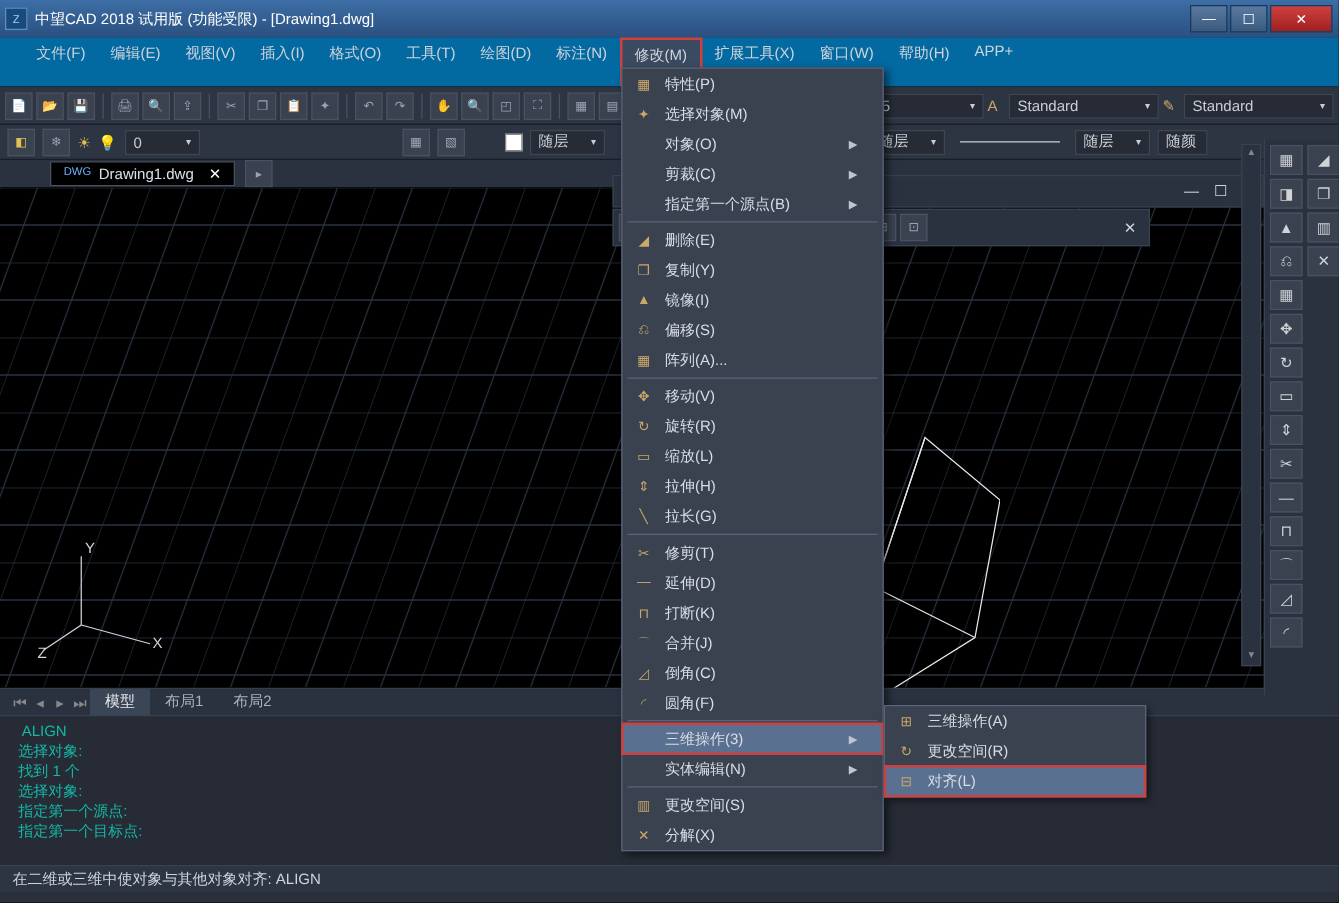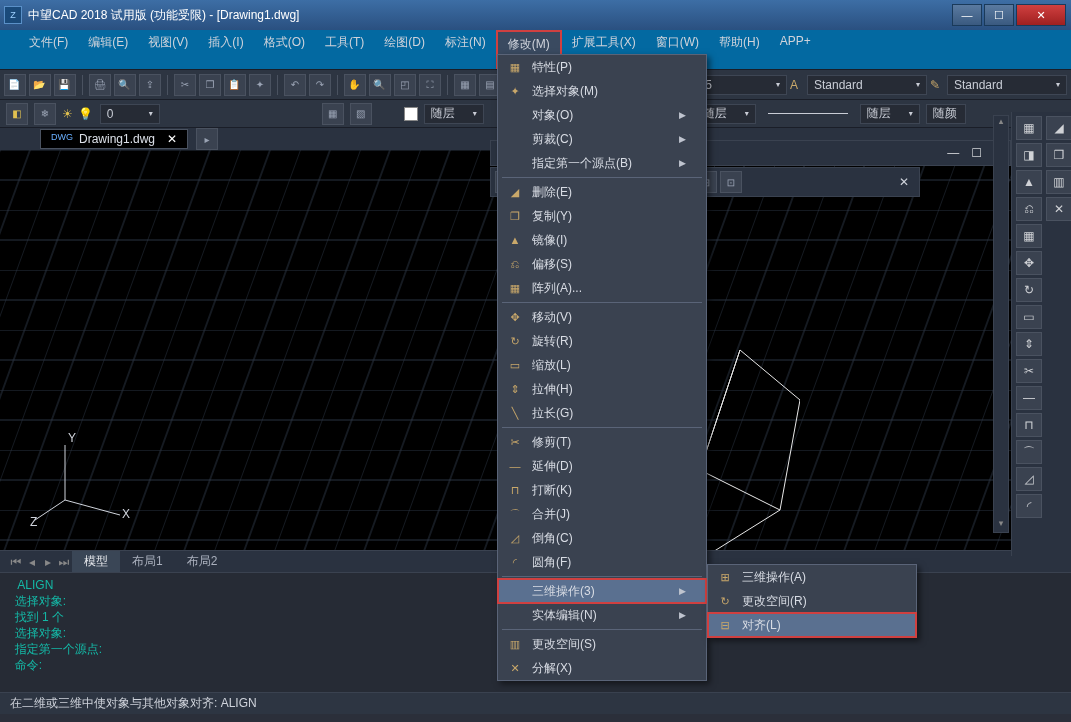--- a/index.html
+++ b/index.html
@@ -254,21 +254,21 @@
   <div class="ltab">布局1</div>
   <div class="ltab">布局2</div>
 </div>
 
 <div class="cmdwin" id="cmdwin">
     <div class="cmdline">   ALIGN</div>
     <div class="cmdline">  选择对象:</div>
     <div class="cmdline">  找到 1 个</div>
     <div class="cmdline">  选择对象:</div>
     <div class="cmdline">  指定第一个源点:</div>
-    <div class="cmdline">  命令:</div>
+    <div class="cmdline">  指定第一个目标点:</div>
   </div>
 
 <div class="statusbar">
   <span>在二维或三维中使对象与其他对象对齐:  ALIGN</span>
 </div>
 
 <div class="dropdown" id="modmenu" style="left:497px; top:54px; width:210px;">
     <div class="dd-item">
       <span class="dd-ico">▦</span>
       <span>特性(P)</span>

